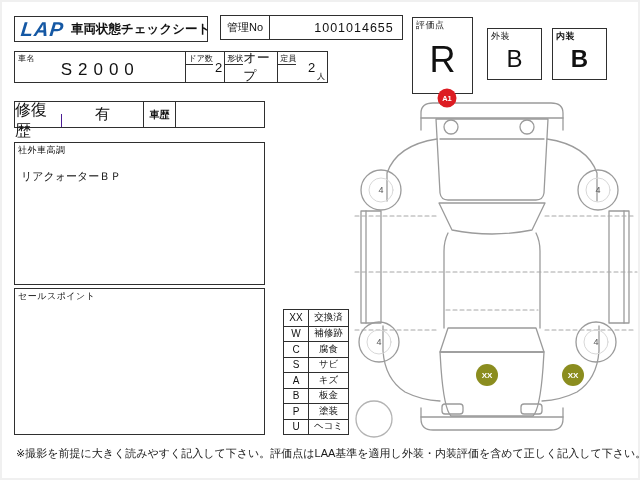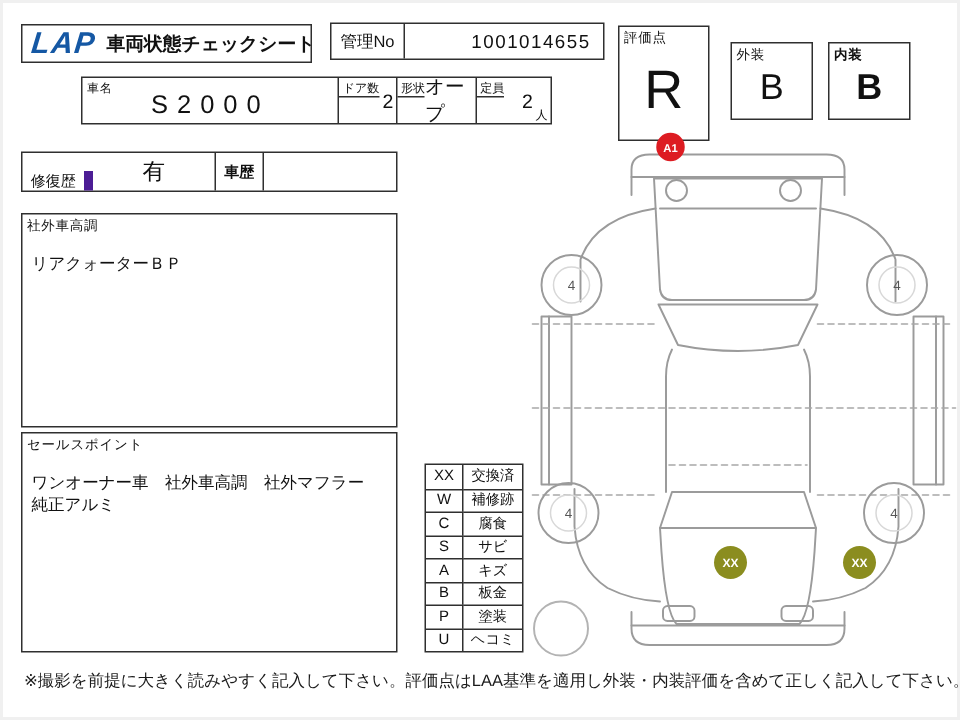--- a/index.html
+++ b/index.html
@@ -18,32 +18,32 @@
   .ctrl-label{width:48px;border-right:1px solid #2f2f2f;display:flex;align-items:center;justify-content:center;font-size:11px;}
   .ctrl-value{flex:1;display:flex;align-items:center;justify-content:center;font-size:12.5px;letter-spacing:1px;}
   
   .score-box{display:flex;align-items:center;justify-content:center;}
   .score-overall{left:412px;top:17px;width:61px;height:77px;}
   .score-overall .score-val{font-size:36px;padding-top:8px;}
   .score-ext{left:487px;top:28px;width:55px;height:52px;}
   .score-int{left:552px;top:28px;width:55px;height:52px;font-weight:bold;}
   .score-ext .score-val,.score-int .score-val{font-size:24px;padding-top:9px;}
   
-  .veh-box{left:14px;top:51px;width:314px;height:32px;display:flex;margin-left:40px;}
+  .veh-box{left:14px;top:51px;width:314px;height:32px;display:flex;}
   .veh-name{width:171px;border-right:1px solid #2f2f2f;position:relative;display:flex;align-items:center;justify-content:center;}
   .veh-name .veh-name-val{font-size:17px;letter-spacing:6px;padding-top:5px;}
   .veh-col{display:flex;flex-direction:row;border-right:1px solid #2f2f2f;}
   .veh-col:last-child{border-right:none;}
   .veh-col .hd{height:13px;font-size:8px;padding:1px 0 0 2px;border-bottom:1px solid #2f2f2f;box-sizing:border-box;}
   .veh-col .vl{flex:1;display:flex;align-items:center;justify-content:center;font-size:13px;position:relative;}
   .unit{position:absolute;right:2px;bottom:0;font-size:8px;}
   
   .hist-box{left:14px;top:101px;width:251px;height:27px;display:flex;}
   .hist-box>div{display:flex;align-items:center;justify-content:center;box-sizing:border-box;}
-  .hc1{width:47px;border-right:6px solid #4c1d95;font-size:10px;margin-top:12px;}
+  .hc1{width:47px;border-right:1px solid #4c1d95;font-size:16px;margin-top:12px;}
   .hc2{width:82px;border-right:1px solid #2f2f2f;font-size:15px;}
   .hc3{width:32px;border-right:1px solid #2f2f2f;font-size:10px;font-weight:bold;}
   .hc4{flex:1;font-size:10px;}
   
   .insp-box{left:14px;top:142px;width:251px;height:143px;}
   .sales-box{left:14px;top:288px;width:251px;height:147px;}
   .free-text{font-size:11px;margin:26px 4px 0 6px;line-height:1.4;}
   
   .legend{left:283px;top:309px;width:66px;height:126px;display:grid;grid-template-columns:25px 1fr;grid-template-rows:repeat(8,1fr);}
   .legend>div{display:flex;align-items:center;justify-content:center;border-top:1px solid #2f2f2f;box-sizing:border-box;}
@@ -113,21 +113,20 @@
     <div class="hc4"></div>
   </div>
 
   <div class="box insp-box">
     <span class="tiny-lbl">社外車高調</span>
     <div class="free-text">リアクォーターＢＰ</div>
   </div>
 
   <div class="box sales-box">
     <span class="tiny-lbl">セールスポイント</span>
-    <div class="free-text">ワンオーナー車　社外車高調　社外マフラー　純正アルミ</div>
   </div>
 
   <div class="box legend">
     <div class="code r0">XX</div>
     <div class="desc r0">交換済</div>
     <div class="code">W</div>
     <div class="desc">補修跡</div>
     <div class="code">C</div>
     <div class="desc">腐食</div>
     <div class="code">S</div>

